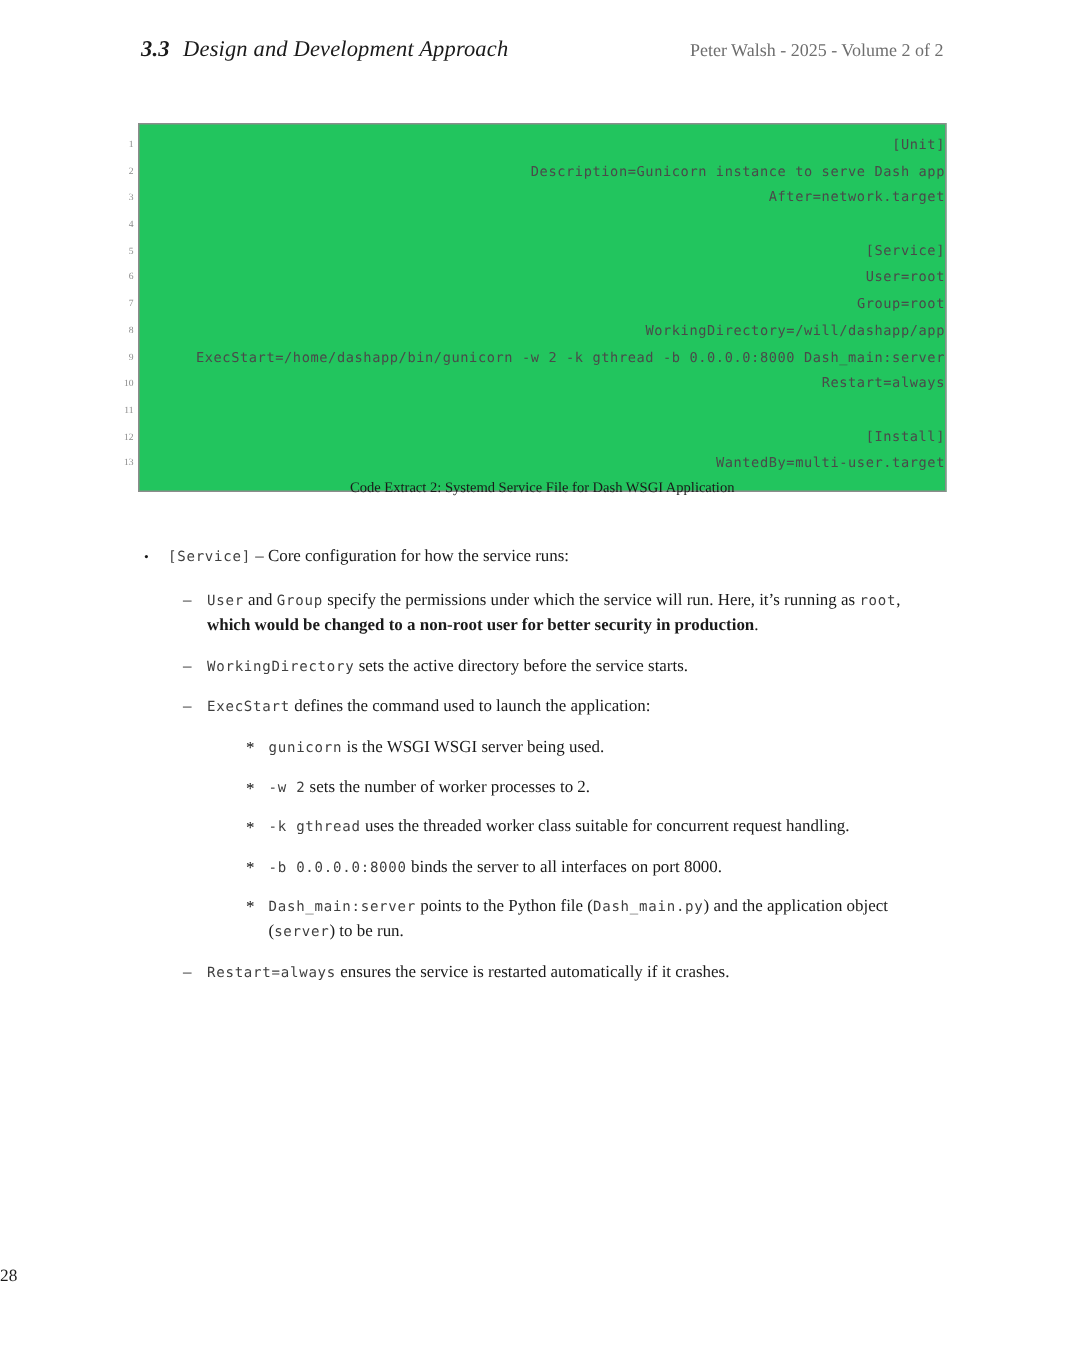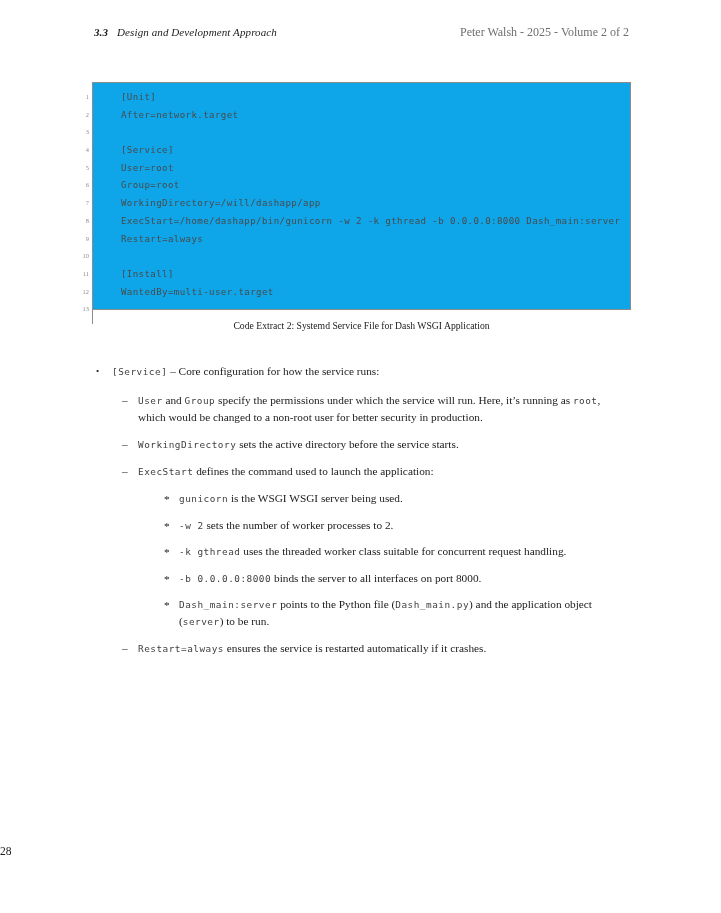--- a/index.html
+++ b/index.html
@@ -29,21 +29,21 @@
     top: 25px;
     left: 94px;
     width: 535px;
     height: 20px;
     display: flex;
     align-items: baseline;
     justify-content: space-between;
   }
   .header-left {
     font-style: italic;
-    font-size: 11px;
+    font-size: 15px;
     letter-spacing: 0.1px;
     white-space: nowrap;
   }
   .header-sec {
     font-weight: bold;
     font-style: italic;
     margin-right: 9px;
   }
   .header-right {
     font-size: 12px;
@@ -58,23 +58,24 @@
     top: 82px;
     left: 76px;
     width: 556px;
   }
   .code-box {
     position: absolute;
     left: 16px;
     top: 0;
     width: 539px;
     border: 1px solid #8c8c8c;
-    background: #0ea5e9;
+    background: #22c55e;
     box-sizing: border-box;
     padding: 6px 0 8px 0;
+    text-align: right;
   }
   .code-line {
     height: 17.7px;
     line-height: 17.7px;
     font-family: "DejaVu Sans Mono", monospace;
     font-size: 9.1px;
     color: #4a4a4a;
     letter-spacing: 0.4px;
     white-space: pre;
     padding-left: 28px;
@@ -138,21 +139,21 @@
   }
   .marker.dot { font-size: 9px; top: -0.5px; left: 2px; }
   .marker.dash { font-size: 11.3px; }
   .marker.star { font-size: 11.3px; top: 1px; }
   .mono {
     font-family: "DejaVu Sans Mono", monospace;
     font-size: 9.4px;
     color: #3f3f3f;
     letter-spacing: 0.5px;
   }
-  .bold { font-weight: normal; }
+  .bold { font-weight: bold; }
   .indent-cont { display: block; padding-left: 0; }
 
   
   .folio {
     position: absolute;
     top: 845px;
     left: 0;
     width: 721px;
     font-size: 11.5px;
     color: #1a1a1a;
@@ -182,20 +183,21 @@
         <div class="num">8</div>
         <div class="num">9</div>
         <div class="num">10</div>
         <div class="num">11</div>
         <div class="num">12</div>
         <div class="num">13</div>
       </div>
     <div class="gutter-rule" id="gutter-rule" style="height: 237.938px;"></div>
     <div class="code-box" id="code-box">
         <div class="code-line">[Unit]</div>
+        <div class="code-line">Description=Gunicorn instance to serve Dash app</div>
         <div class="code-line">After=network.target</div>
         <div class="code-line">&nbsp;</div>
         <div class="code-line">[Service]</div>
         <div class="code-line">User=root</div>
         <div class="code-line">Group=root</div>
         <div class="code-line">WorkingDirectory=/will/dashapp/app</div>
         <div class="code-line">ExecStart=/home/dashapp/bin/gunicorn -w 2 -k gthread -b 0.0.0.0:8000 Dash_main:server</div>
         <div class="code-line">Restart=always</div>
         <div class="code-line">&nbsp;</div>
         <div class="code-line">[Install]</div>

